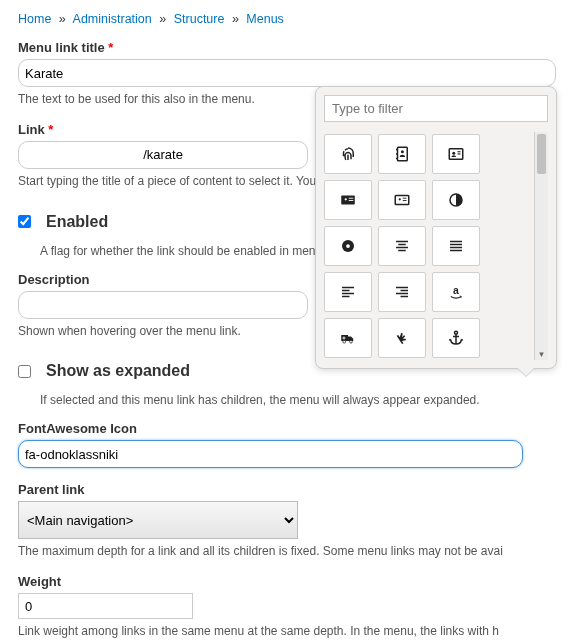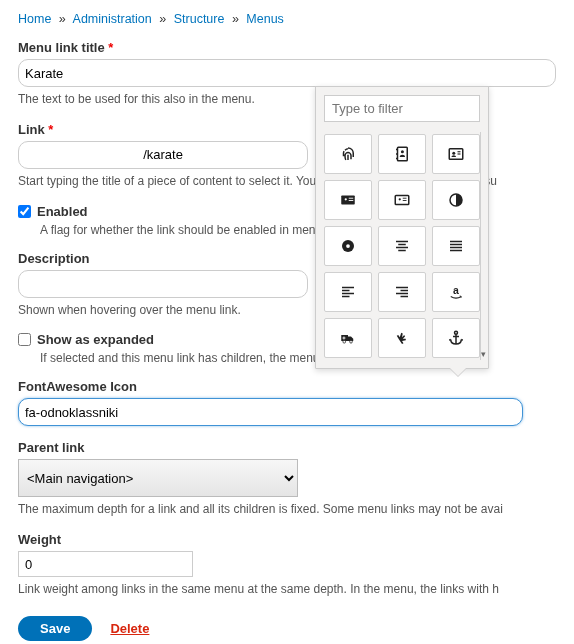--- a/index.html
+++ b/index.html
@@ -8,30 +8,30 @@
 .breadcrumb a { color: #0074bd; text-decoration: none; }
 .breadcrumb .sep { color: #333; margin: 0 4px; }
 .form-item { margin-bottom: 14px; }
 .form-item label { display: block; font-weight: bold; font-size: 13px; margin-bottom: 4px; }
 .required-marker { color: #e00; }
 .form-text { width: 100%; max-width: 540px; padding: 4px 6px; font-size: 13px; border: 1px solid #ccc; border-radius: 10px; background: #fff; height: 28px; }
 .form-text.focused { border: 1px solid #4093d6; box-shadow: 0 0 3px rgba(64,147,214,0.6); outline: none; }
 .description { font-size: 12px; color: #555; margin-top: 4px; line-height: 1.4; }
 .checkbox-wrapper { display: flex; align-items: center; gap: 6px; }
 .checkbox-wrapper input[type="checkbox"] { margin: 0; }
-.checkbox-wrapper label { margin: 0; font-weight: bold; font-size: 13px; }
+.checkbox-wrapper label { margin: 9px; font-weight: bold; font-size: 16px; }
 .checkbox-desc { margin-left: 22px; font-size: 12px; color: #555; margin-top: 4px; }
 .select { width: 280px; padding: 4px; font-size: 13px; border: 1px solid #bbb; background: linear-gradient(#f7f7f7,#e5e5e5); height: 38px; }
 .weight-input { width: 175px; padding: 4px 6px; font-size: 13px; border: 1px solid #ccc; height: 26px; }
 .actions { margin-top: 18px; display: flex; align-items: center; gap: 18px; }
 .btn-save { background: #0071b8; color: #ffffff; border: none; border-radius: 14px; padding: 5px 22px; font-weight: bold; font-size: 13px; cursor: pointer; }
 .delete-link { color: #d8260e; text-decoration: underline; cursor: pointer; font-size: 13px; font-weight: bold; }
 
 
-.icon-picker { position: absolute; top: 86px; left: 315px; width: 174px; background: #f3f2f1; border: 1px solid #ccc; border-radius: 1px; box-shadow: 0 2px 6px rgba(0,0,0,0.15); padding: 8px; }
+.icon-picker { position: absolute; top: 86px; left: 315px; width: 242px; background: #f3f2f1; border: 1px solid #ccc; border-radius: 8px; box-shadow: 0 2px 6px rgba(0,0,0,0.15); padding: 8px; }
 .icon-picker .filter-input { width: 100%; padding: 5px 7px; font-size: 13px; border: 1px solid #ccc; color: #888; margin-bottom: 10px; background:#fff; }
 .icon-grid-wrapper { position: relative; display: flex; }
 .icon-grid { display: grid; grid-template-columns: repeat(3, 48px); gap: 6px; padding: 2px 0; }
 .icon-cell { width: 48px; height: 40px; background: #fff; border: 1px solid #d0d0d0; border-radius: 2px; display: flex; align-items: center; justify-content: center; color: #222; cursor: pointer; }
 .icon-cell svg { width: 18px; height: 18px; }
 .scrollbar { width: 14px; background: #ececec; border-left: 1px solid #d0d0d0; margin-left: auto; position: relative; }
 .scrollbar .thumb { position: absolute; top: 2px; left: 2px; right: 2px; height: 40px; background: #c0c0c0; border-radius: 2px; }
 .scrollbar .arrow { position: absolute; left: 0; right: 0; text-align: center; font-size: 9px; color: #666; }
 .scrollbar .arrow.down { bottom: 1px; }
 .picker-pointer { position: absolute; bottom: -8px; right: 22px; width: 0; height: 0; border-left: 8px solid transparent; border-right: 8px solid transparent; border-top: 8px solid #f3f2f1; filter: drop-shadow(0 1px 0 #ccc); }

